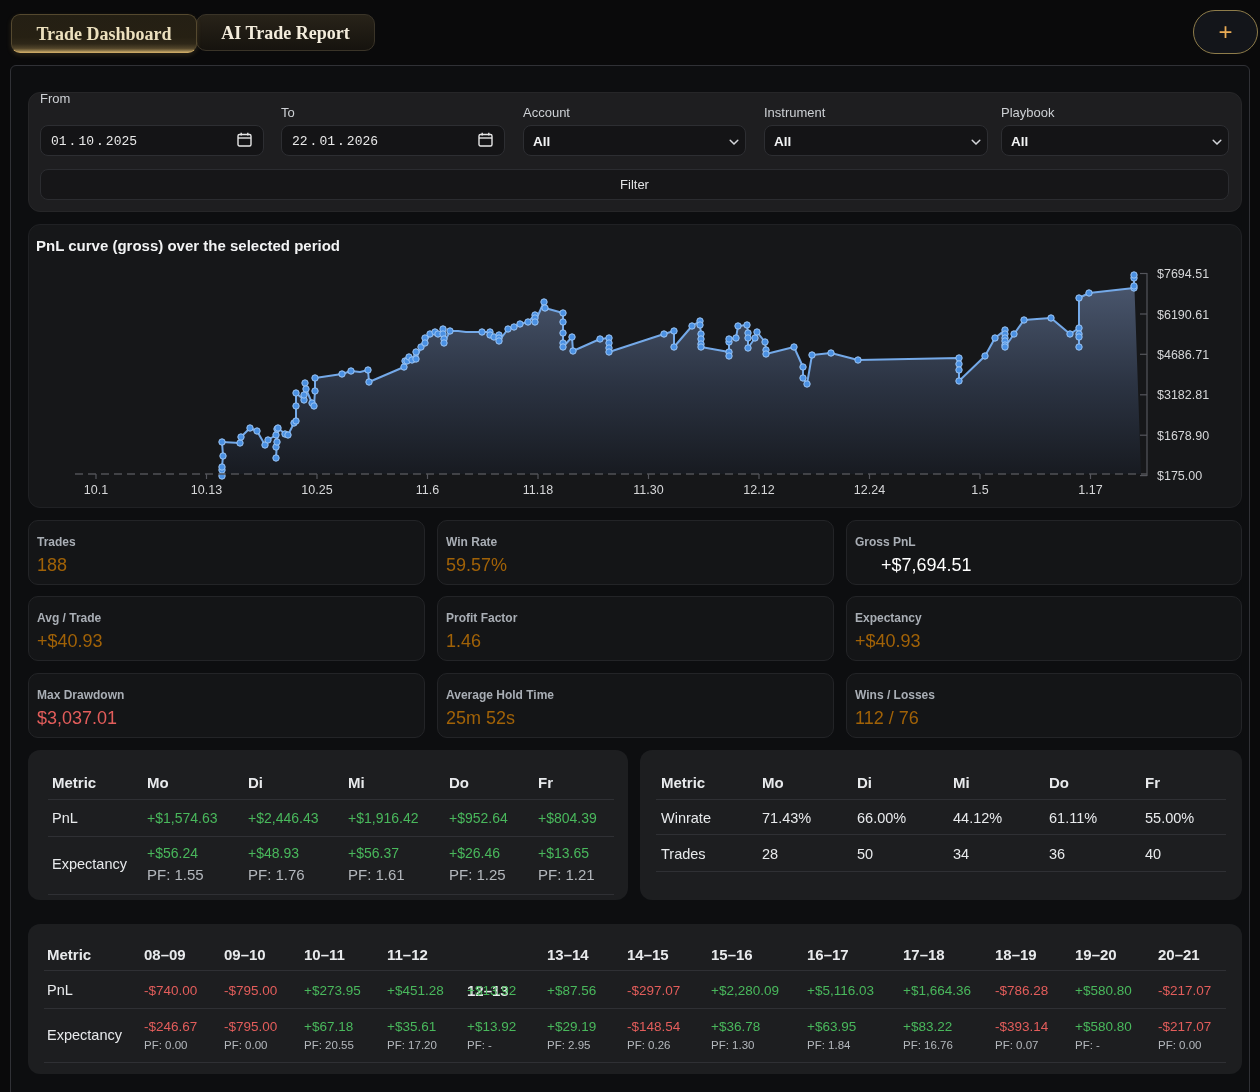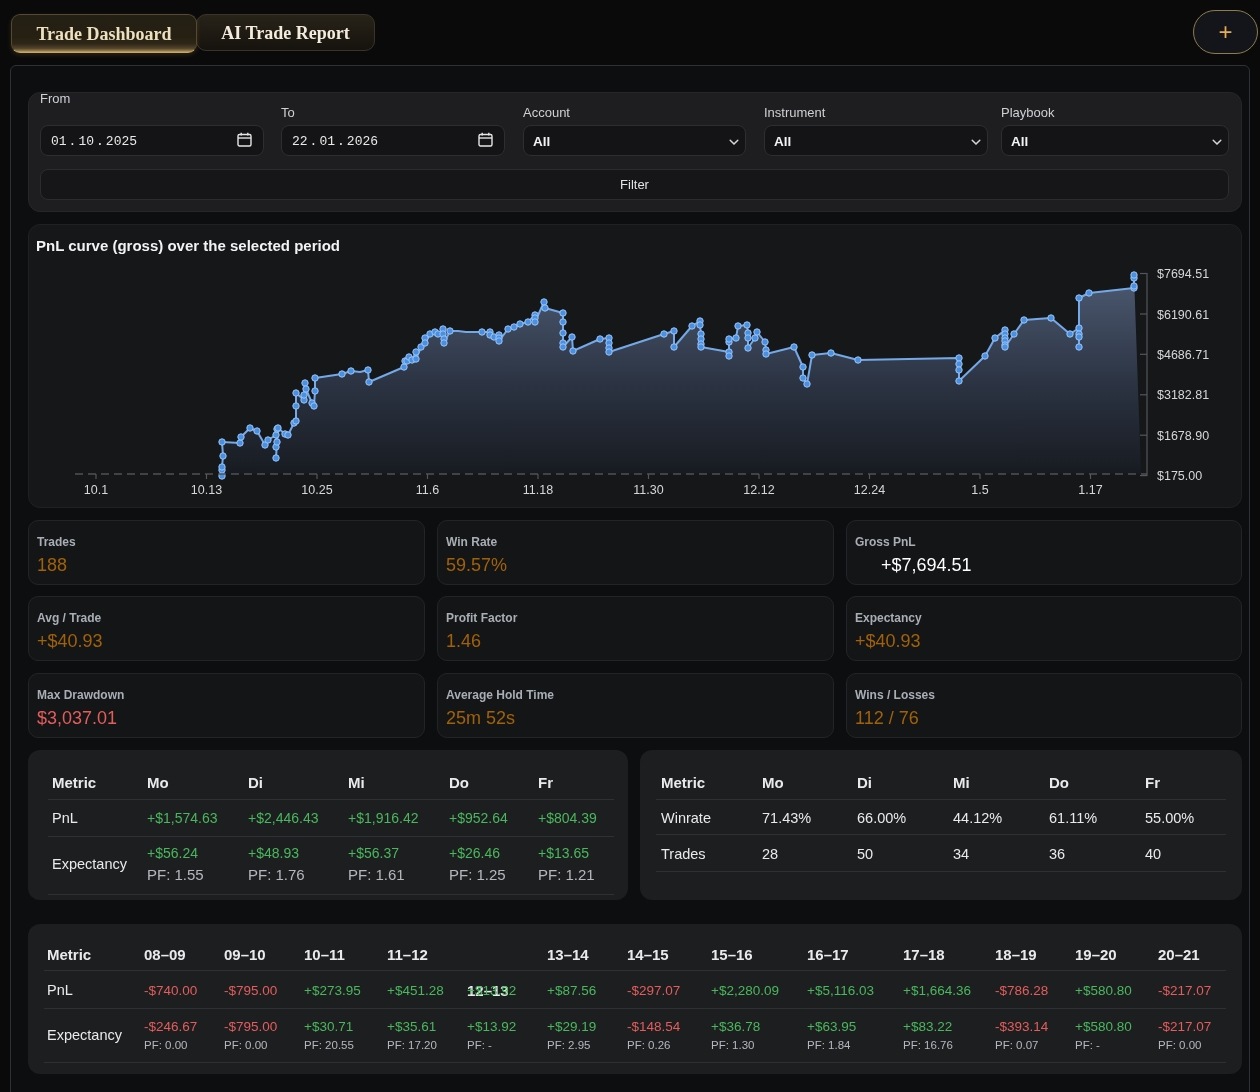--- a/index.html
+++ b/index.html
@@ -391,21 +391,21 @@
 <div class="t tg2" style="left:903px;top:990px">+$1,664.36</div>
 <div class="t tr2" style="left:995px;top:990px">-$786.28</div>
 <div class="t tg2" style="left:1075px;top:990px">+$580.80</div>
 <div class="t tr2" style="left:1158px;top:990px">-$217.07</div>
 <div style="position:absolute;left:44px;top:1008px;width:1182px;height:1px;background:#2f3034"></div>
 <div class="t tc" style="left:47px;top:1035px">Expectancy</div>
 <div class="t tr2" style="left:144px;top:1026px">-$246.67</div>
 <div class="t tpf2" style="left:144px;top:1045px">PF: 0.00</div>
 <div class="t tr2" style="left:224px;top:1026px">-$795.00</div>
 <div class="t tpf2" style="left:224px;top:1045px">PF: 0.00</div>
-<div class="t tg2" style="left:304px;top:1026px">+$30.71</div>
+<div class="t tg2" style="left:304px;top:1026px">+$67.18</div>
 <div class="t tpf2" style="left:304px;top:1045px">PF: 20.55</div>
 <div class="t tg2" style="left:387px;top:1026px">+$35.61</div>
 <div class="t tpf2" style="left:387px;top:1045px">PF: 17.20</div>
 <div class="t tg2" style="left:467px;top:1026px">+$13.92</div>
 <div class="t tpf2" style="left:467px;top:1045px">PF: -</div>
 <div class="t tg2" style="left:547px;top:1026px">+$29.19</div>
 <div class="t tpf2" style="left:547px;top:1045px">PF: 2.95</div>
 <div class="t tr2" style="left:627px;top:1026px">-$148.54</div>
 <div class="t tpf2" style="left:627px;top:1045px">PF: 0.26</div>
 <div class="t tg2" style="left:711px;top:1026px">+$36.78</div>

